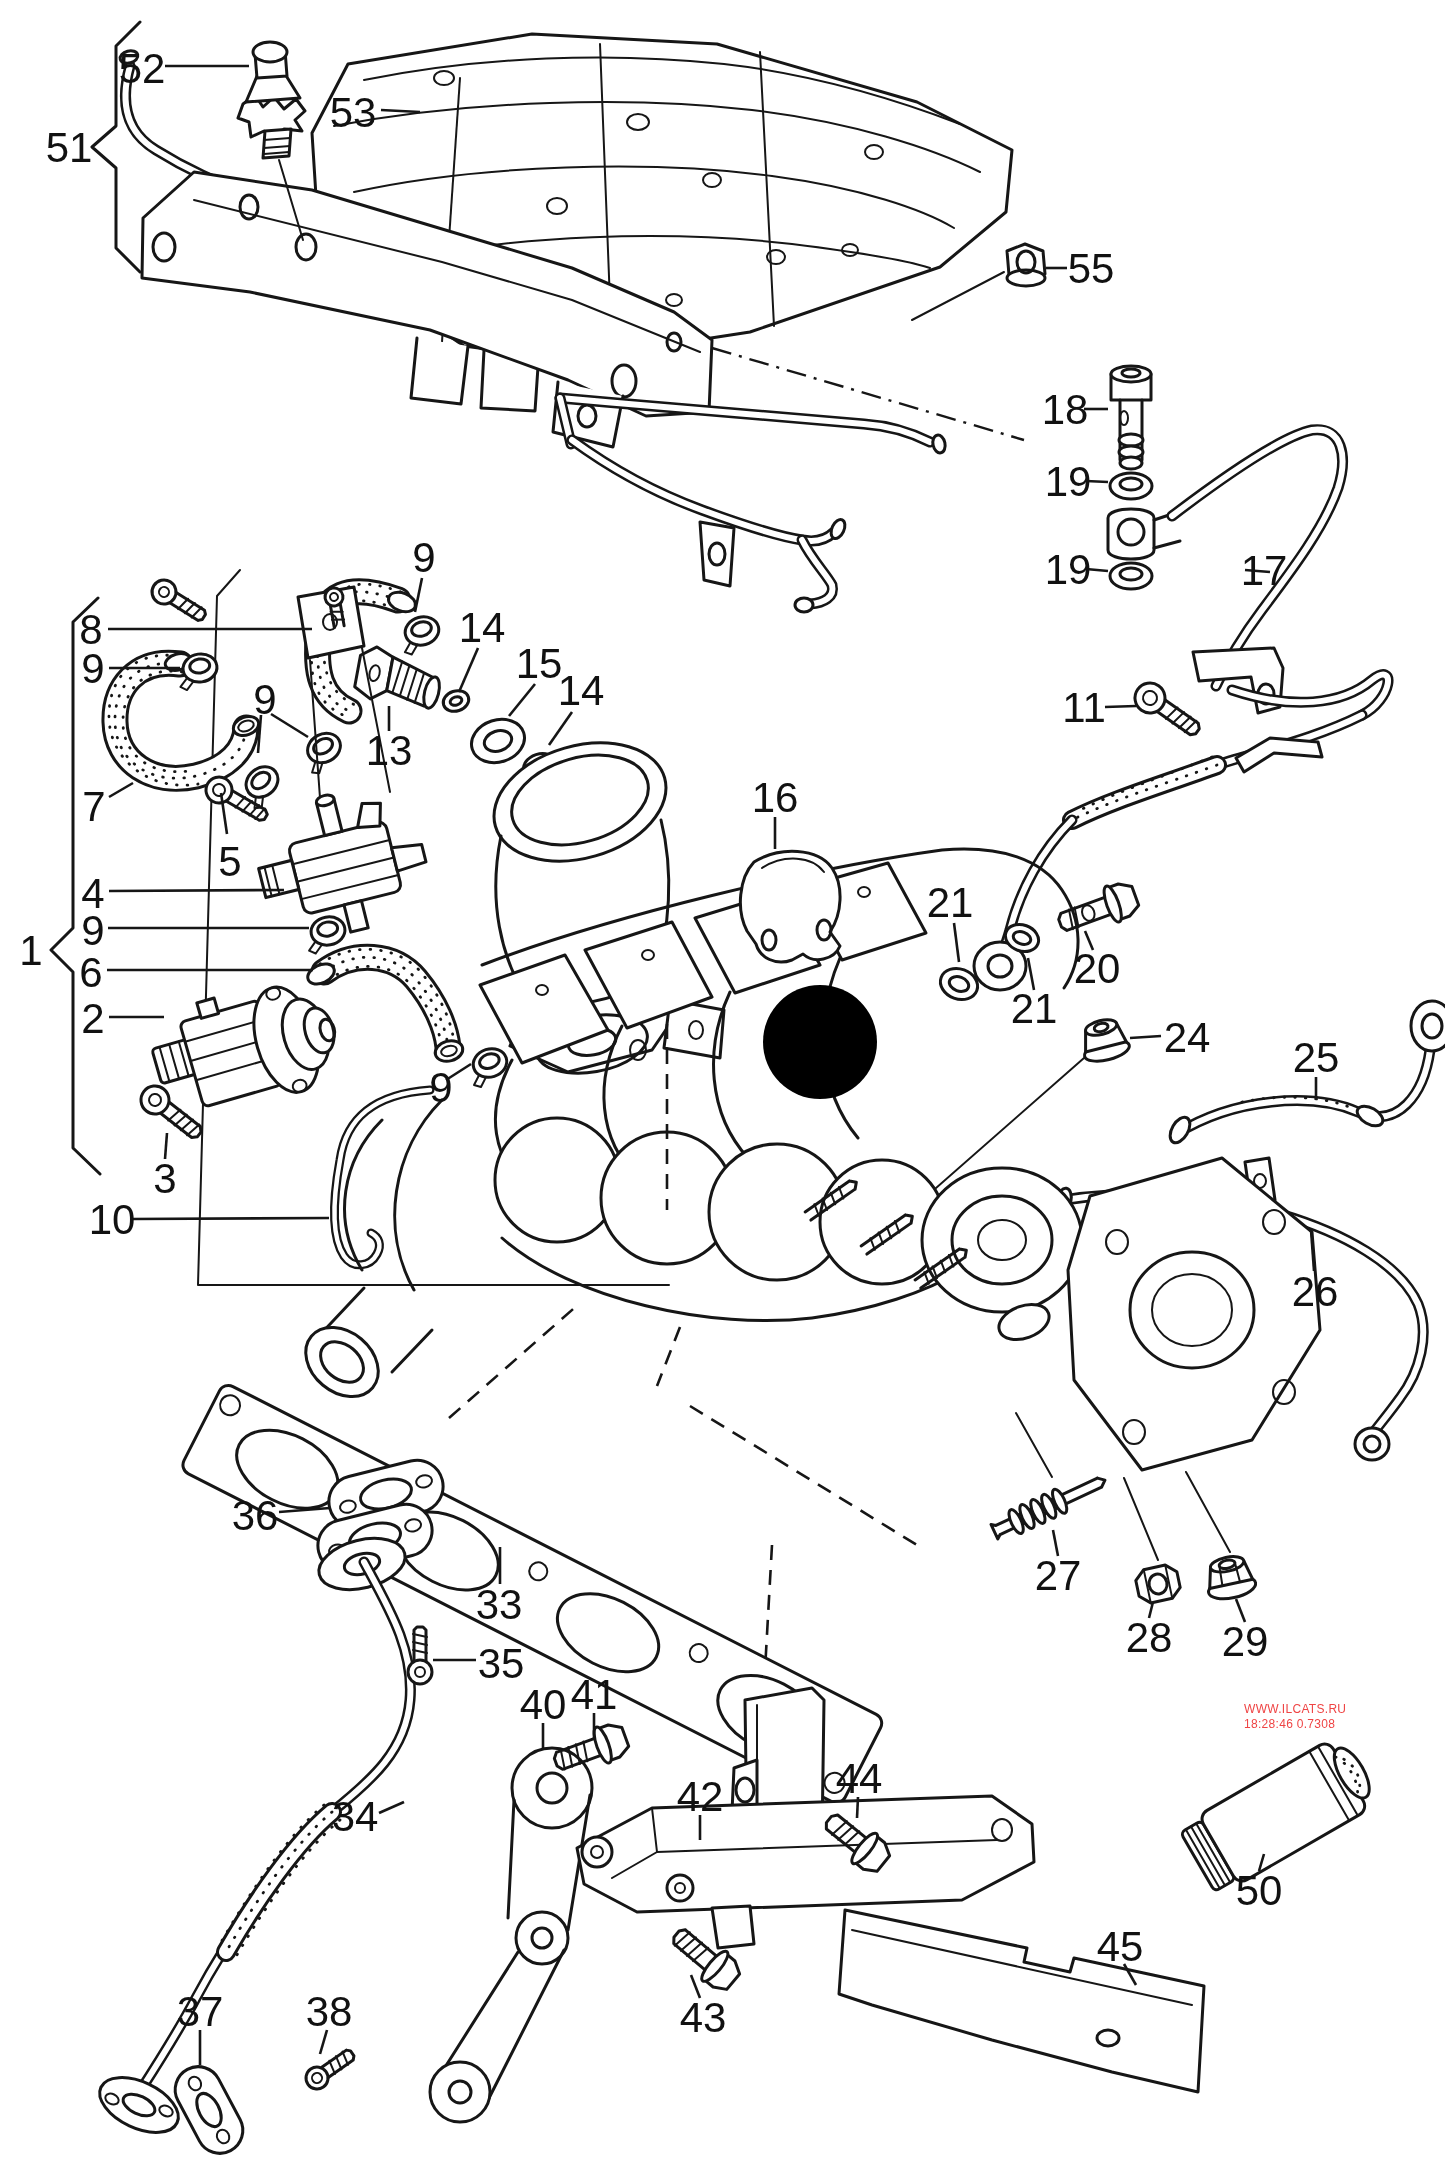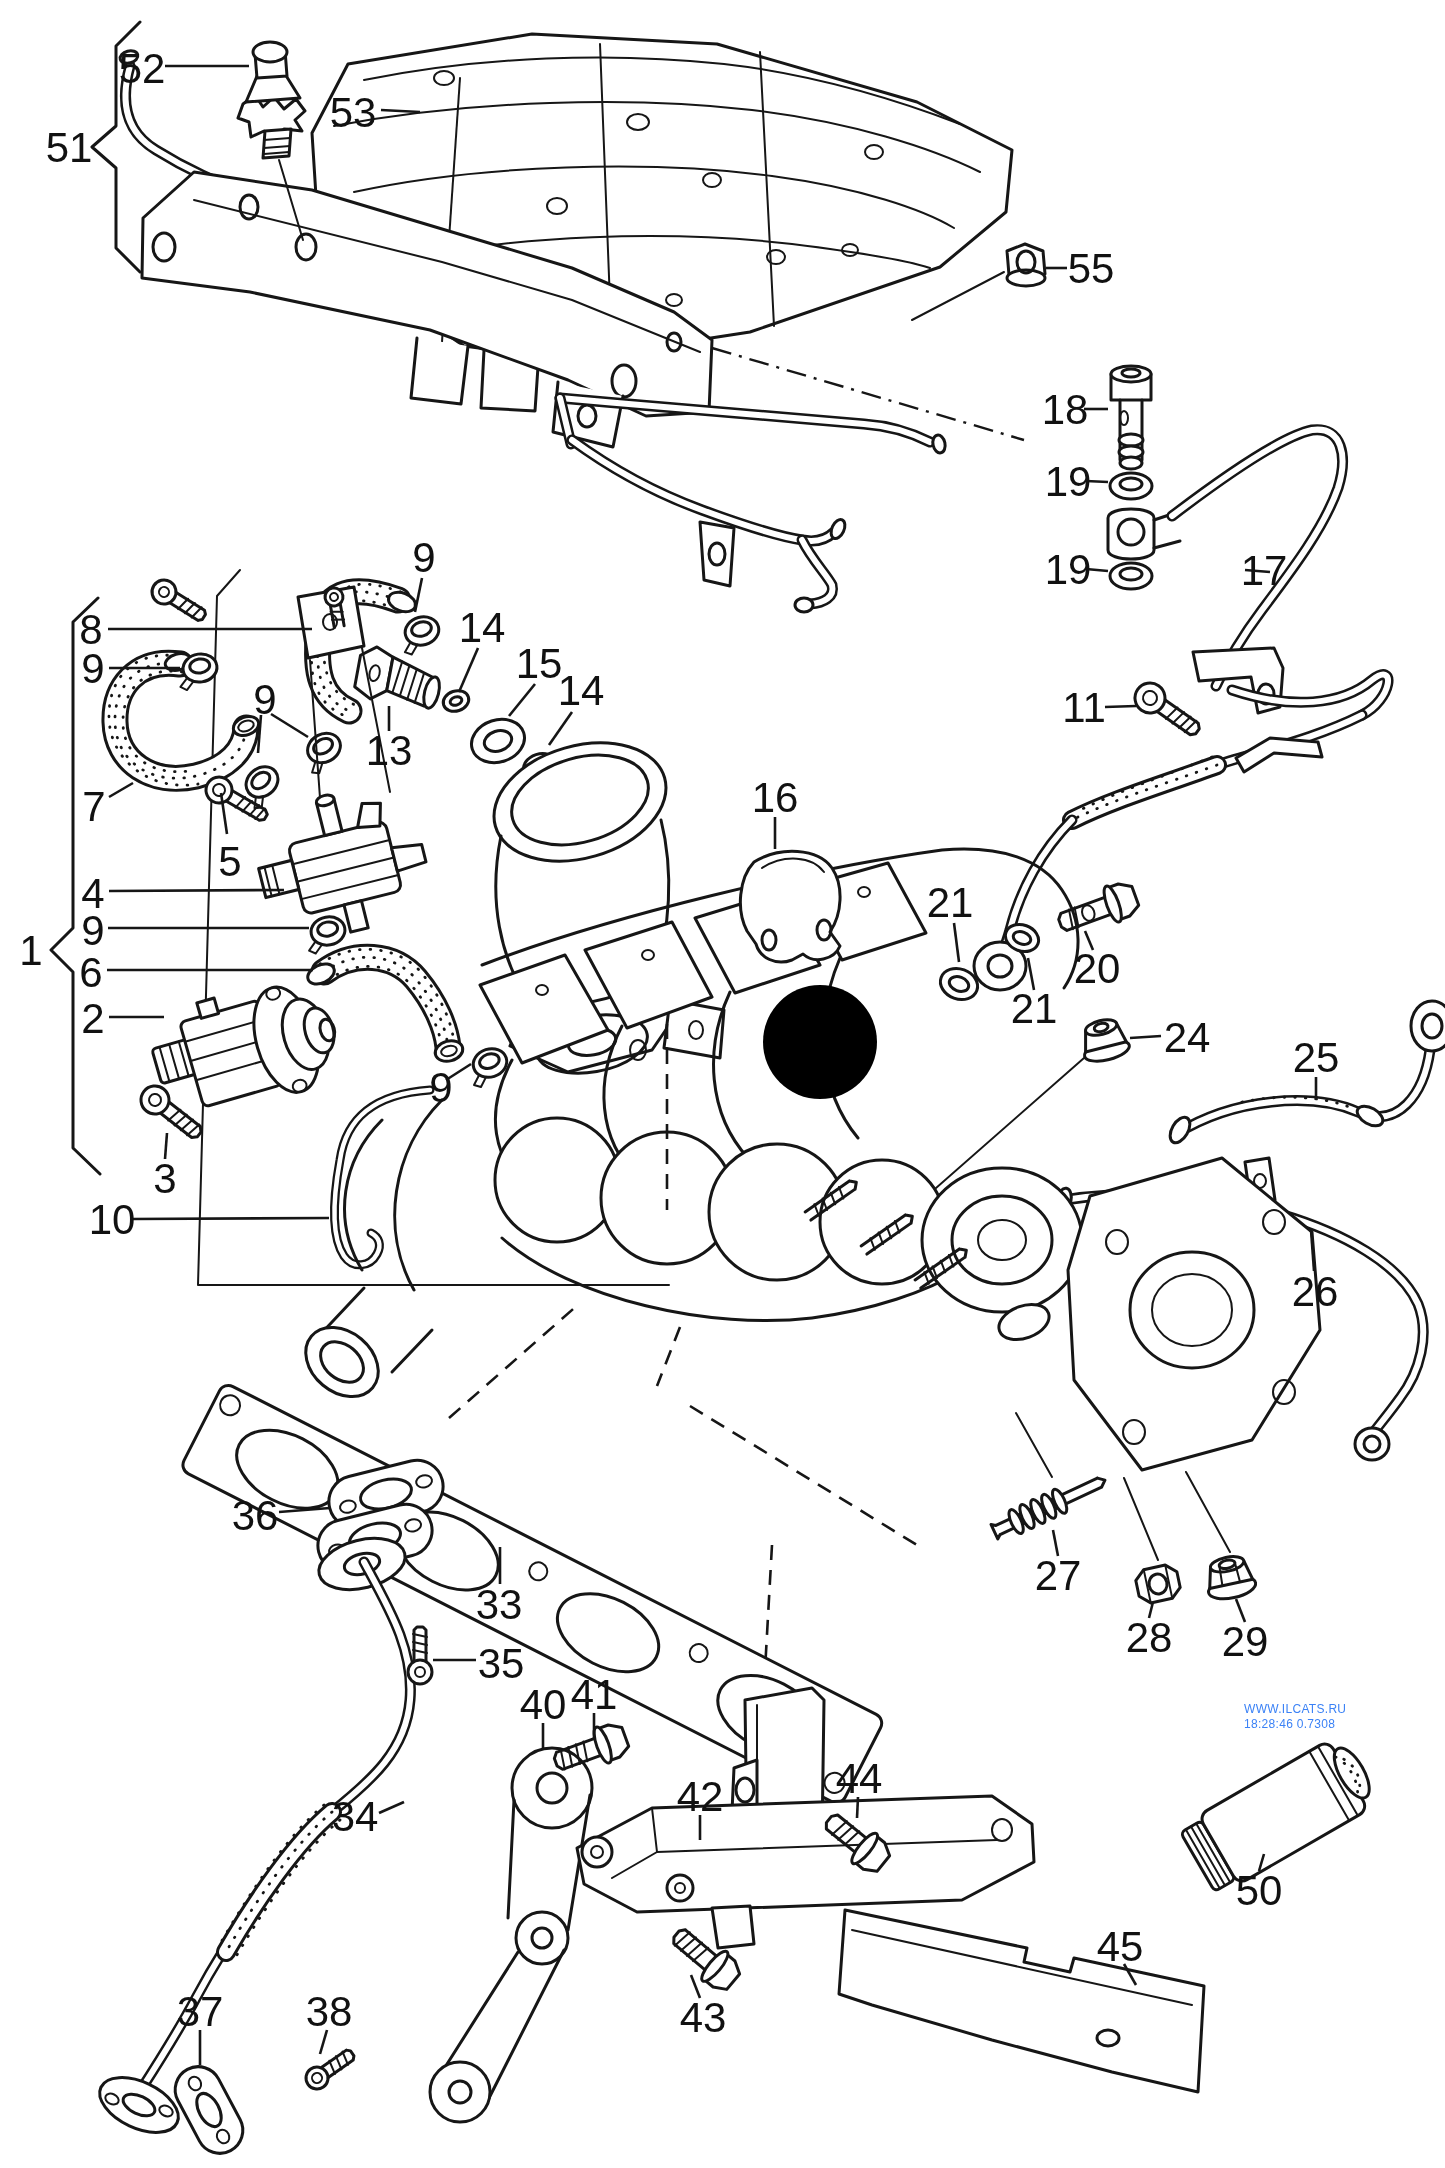--- a/index.html
+++ b/index.html
@@ -18,21 +18,21 @@
   .hose{stroke:#161616;stroke-width:27;fill:none;stroke-linecap:round}
   .hosew{stroke:#fff;stroke-width:21;fill:none;stroke-linecap:round}
   .braid{stroke:#161616;stroke-width:20;fill:none;stroke-linecap:round}
   .braidw{stroke:#fff;stroke-width:14;fill:none;stroke-linecap:round}
   .dot{stroke:#161616;stroke-width:2.8;fill:none;stroke-dasharray:.6 10;stroke-linecap:round}
   .dash{stroke:#161616;stroke-width:2.6;fill:none;stroke-dasharray:15 10}
   .dashdot{stroke:#161616;stroke-width:2.4;fill:none;stroke-dasharray:20 8 3 8}
   .ldr{stroke:#161616;stroke-width:2.6;fill:none}
   .lbl{font-family:"Liberation Sans",sans-serif;font-size:42px;font-weight:500;
        fill:#111;text-anchor:middle}
-  .watermark{position:absolute;left:1232px;top:1702px;width:120px;color:#3b82f6;
+  .watermark{position:absolute;left:1232px;top:1702px;width:120px;color:#ef4444;
        font-size:12px;line-height:15px;letter-spacing:.3px}
 </style>
 </head>
 <body>
 
 <div class="stage">
 <svg id="art" width="1445" height="2168" viewBox="0 0 1445 2168">
 
   <path class="k" d="M128,22 L104,46 L104,126 L80,147 L104,168 L104,248 L128,272"></path>
   <path class="k" d="M86,598 L61,622 L61,928 L39,950 L61,972 L61,1148 L88,1174"></path>

